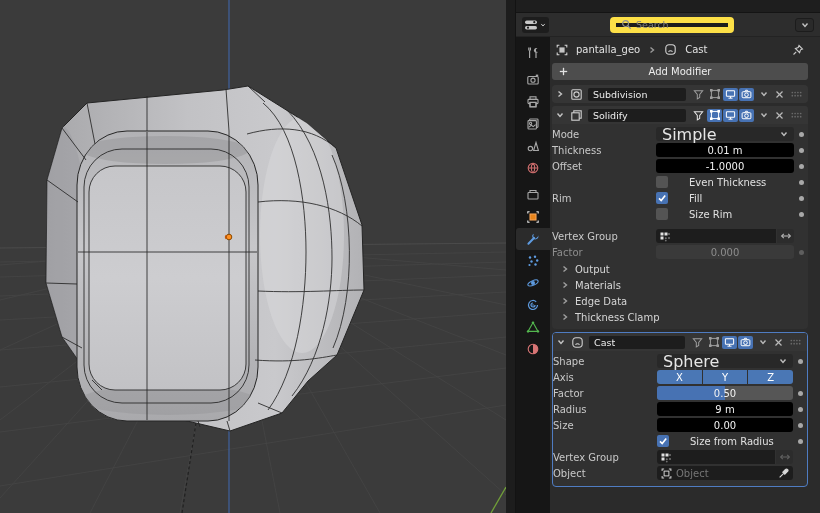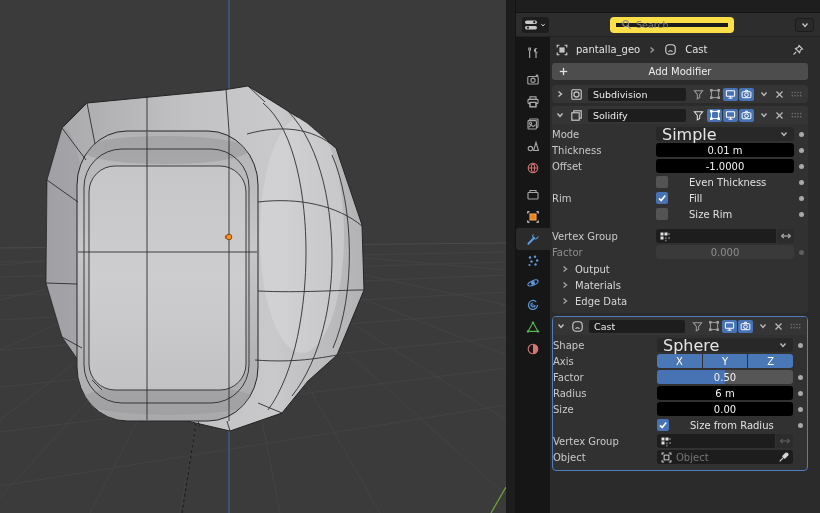--- a/index.html
+++ b/index.html
@@ -689,20 +689,28 @@
                 <span>Materials</span>
               </div>
             <div class="section">
                 <span class="sc">
                   <svg width="8" height="8" viewBox="0 0 8 8" fill="none" stroke="currentColor" stroke-width="1.4">
                     <path d="M2.5,1.5 L5.5,4 L2.5,6.5"></path>
                   </svg>
                 </span>
                 <span>Edge Data</span>
               </div>
+            <div class="section">
+                <span class="sc">
+                  <svg width="8" height="8" viewBox="0 0 8 8" fill="none" stroke="currentColor" stroke-width="1.4">
+                    <path d="M2.5,1.5 L5.5,4 L2.5,6.5"></path>
+                  </svg>
+                </span>
+                <span>Thickness Clamp</span>
+              </div>
           </div>
         </div>
 
         <div class="panel expanded cast">
           <div class="mhead">
             <span class="exp">
                 <svg width="8" height="8" viewBox="0 0 8 8" fill="none" stroke="currentColor" stroke-width="1.4">
                   <path d="M1.5,2.5 L4,5.5 L6.5,2.5"></path>
                 </svg>
               </span>
@@ -811,21 +819,21 @@
                     <span>0.50</span>
                   </div>
                 </div>
               <div class="deco">
                   <span class="dot"></span>
                 </div>
             </div>
             <div class="mrow">
               <div class="mlabel">Radius</div>
               <div class="fieldwrap">
-                  <div class="num">6 m</div>
+                  <div class="num">9 m</div>
                 </div>
               <div class="deco">
                   <span class="dot"></span>
                 </div>
             </div>
             <div class="mrow">
               <div class="mlabel">Size</div>
               <div class="fieldwrap">
                   <div class="num">0.00</div>
                 </div>

